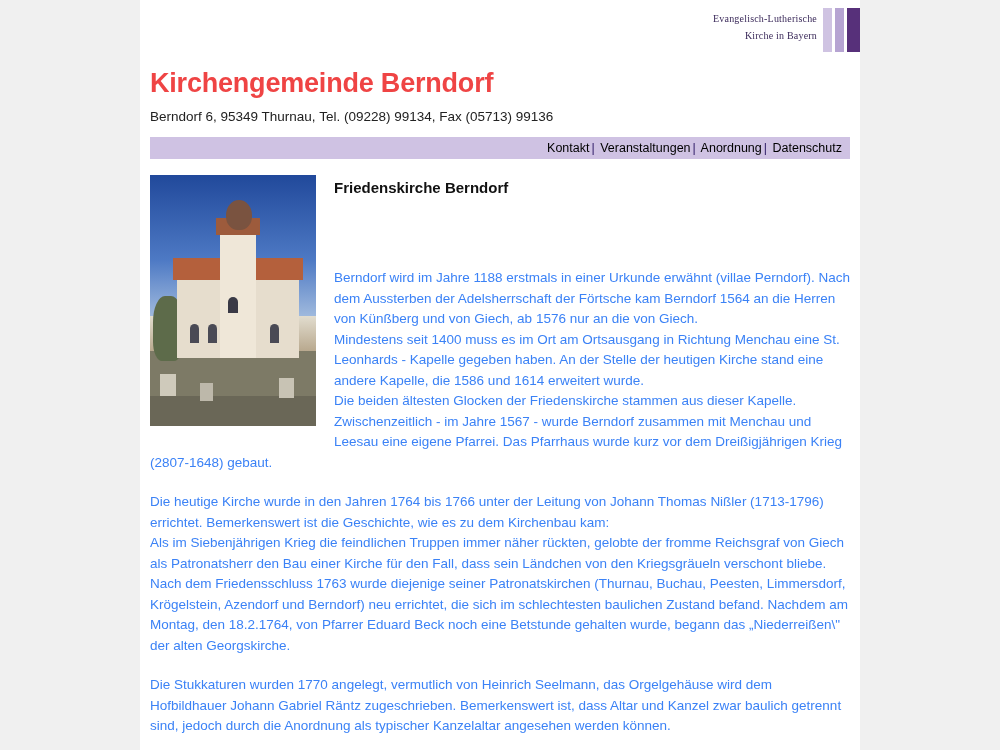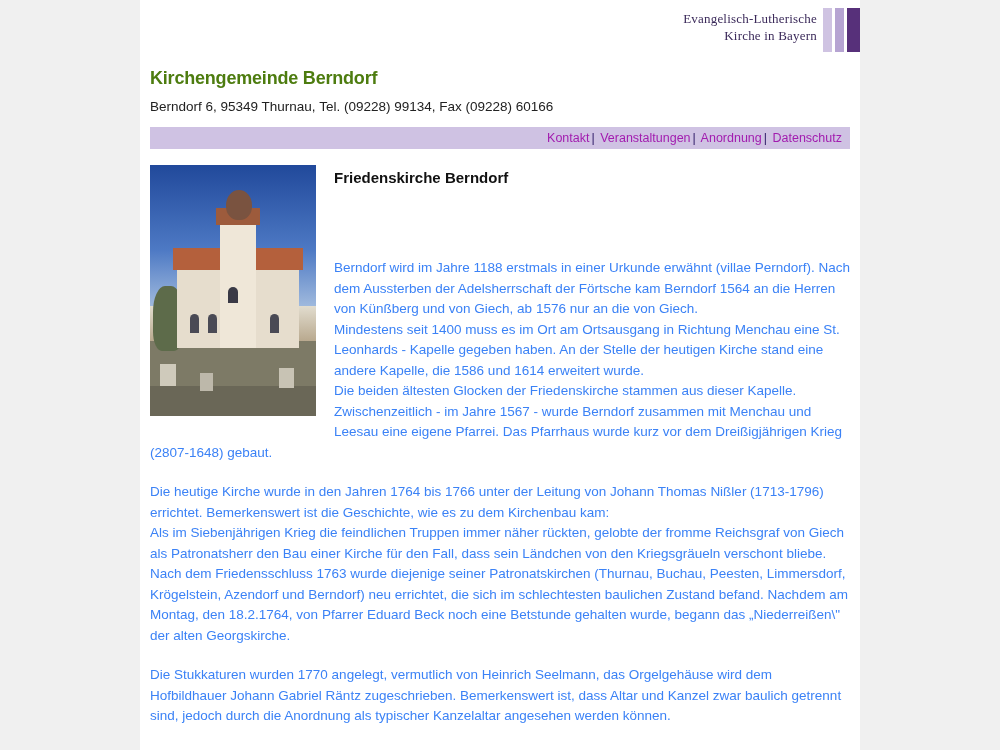--- a/index.html
+++ b/index.html
@@ -32,21 +32,21 @@
     position: absolute;
     right: 0px;
     top: 6px;
     display: flex;
     align-items: flex-start;
     gap: 6px;
   }
   .logo-text {
     text-align: right;
     font-family: "Liberation Serif", serif;
-    font-size: 13px;
+    font-size: 10px;
     line-height: 17px;
     color: #3b2a5a;
     padding-top: 4px;
     letter-spacing: 0.2px;
   }
   .logo-marks {
     display: flex;
     gap: 3px;
     padding-top: 2px;
   }
@@ -59,42 +59,42 @@
   .logo-bar-3 {
     width: 13px; height: 44px; background: #57307a;
   }
   .content {
     padding: 0 0px 0 0px;
     margin: 0 auto;
     width: 700px;
   }
   h1.site-title {
     font-family: "Liberation Sans", sans-serif;
-    font-size: 18px;
+    font-size: 27px;
     font-weight: bold;
-    color: #4d7c0f;
+    color: #ef4444;
     margin: 8px 0 10px 0;
     letter-spacing: -0.2px;
   }
   .address {
     font-size: 13.5px;
     color: #222;
     margin-bottom: 13px;
   }
   .navbar {
     background: #cfc2e3;
     height: 22px;
     line-height: 22px;
     text-align: right;
     padding-right: 8px;
     box-sizing: border-box;
     font-size: 12.5px;
   }
   .navbar a {
-    color: #a21caf;
+    color: #000000;
     text-decoration: none;
   }
   .navbar .sep { color: #33206b; padding: 0 2px; }
 
   .article {
     margin-top: 16px;
   }
   .article h2 {
     font-size: 15px;
     font-weight: bold;
@@ -157,21 +157,21 @@
         <div class="logo-bar-1"></div>
         <div class="logo-bar-2"></div>
         <div class="logo-bar-3"></div>
       </div>
     </div>
   </div>
 
   <div class="content">
 
     <h1 class="site-title">Kirchengemeinde Berndorf</h1>
-    <div class="address">Berndorf 6, 95349 Thurnau, Tel. (09228) 99134, Fax (09228) 60166</div>
+    <div class="address">Berndorf 6, 95349 Thurnau, Tel. (09228) 99134, Fax (05713) 99136</div>
 
     <div class="navbar">
       <a href="#">Kontakt</a><span class="sep">|</span>
       <a href="#">Veranstaltungen</a><span class="sep">|</span>
       <a href="#">Anordnung</a><span class="sep">|</span>
       <a href="#">Datenschutz</a>
     </div>
 
     <div class="article">
       <div class="photo">

